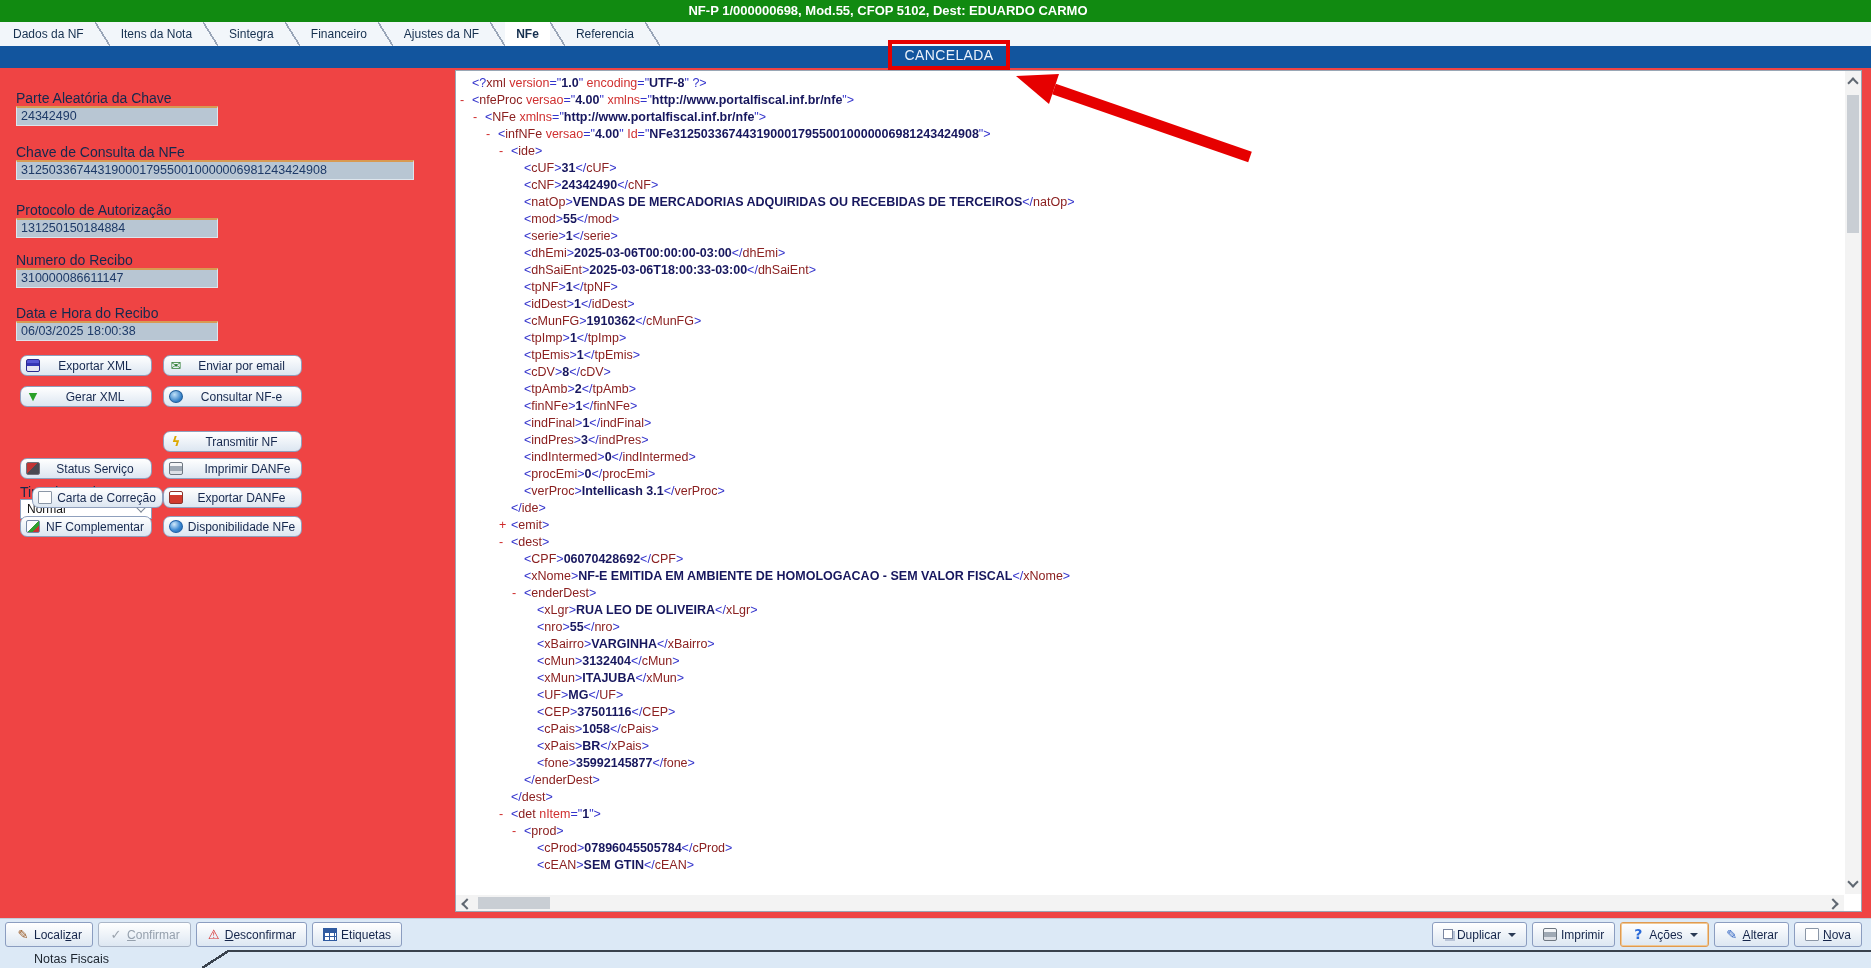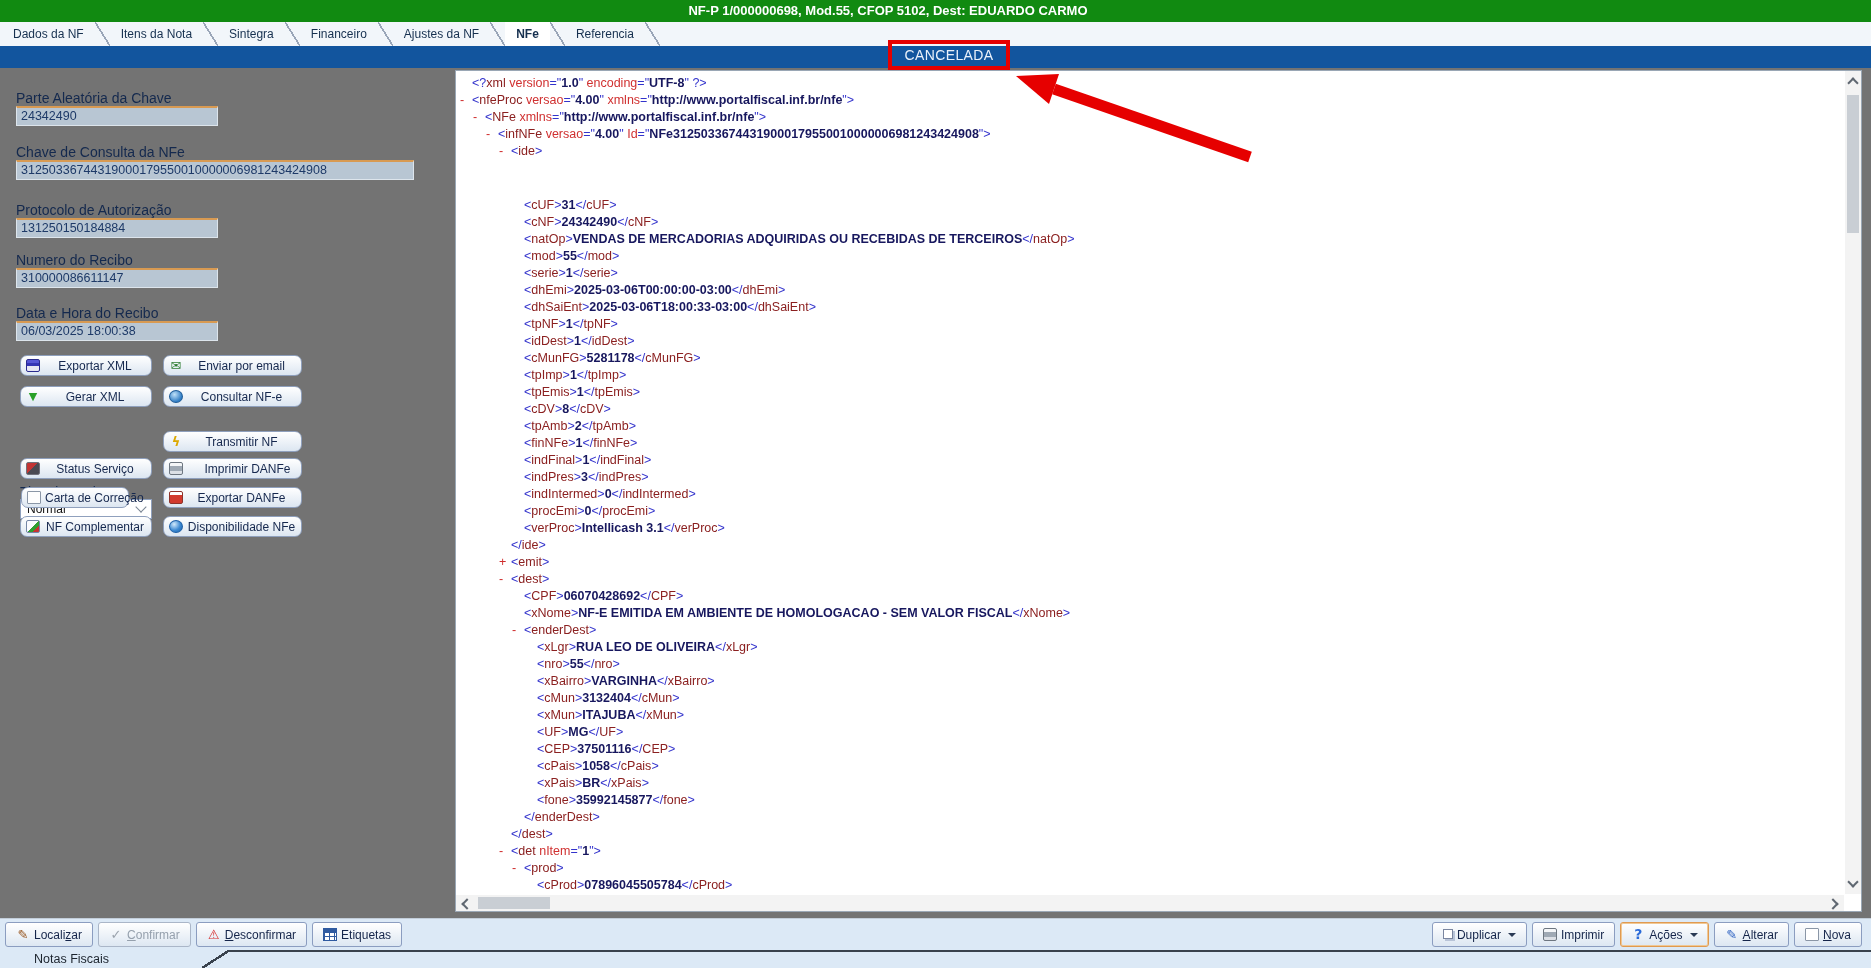--- a/index.html
+++ b/index.html
@@ -1,16 +1,16 @@
 <!DOCTYPE html>
 <html><head>
 <meta charset="utf-8">
 <style>
   html,body{margin:0;padding:0;background:#c8d4e0;font-family:"Liberation Sans",sans-serif;}
-  .stage{position:relative;width:1871px;height:968px;overflow:hidden;background:#737373;}
+  .stage{position:relative;width:1871px;height:968px;overflow:hidden;background:#ef4444;}
 
   
   .titlebar{position:absolute;left:0;top:0;width:100%;height:22px;background:#118a11;color:#fff;
     font-size:13px;font-weight:bold;text-align:center;line-height:22px;box-sizing:border-box;padding-right:95px;}
 
   
   .tabbar{position:absolute;left:0;top:22px;width:100%;height:24px;background:#f2f6fa;display:flex;align-items:stretch;padding-left:2px;}
   .tab{display:flex;align-items:center;padding:0 11px;font-size:12px;color:#16304f;cursor:default;}
   .tab.active{background:#ffffff;font-weight:bold;}
   .tab-sep{width:15px;background:linear-gradient(to top right,transparent calc(50% - 0.9px),#9aa6b8 calc(50% - 0.9px),#9aa6b8 calc(50% + 0.9px),transparent calc(50% + 0.9px));}
@@ -169,21 +169,21 @@
         <span class="lb">Transmitir NF</span>
       </div>
       <div class="lbtn" style="left: 20px; width: 132px; top: 390px;">
         <span class="ic ic-tools"></span>
         <span class="lb">Status Serviço</span>
       </div>
       <div class="lbtn" style="left: 163px; width: 139px; top: 390px; gap: 12px;">
         <span class="ic ic-printer"></span>
         <span class="lb">Imprimir DANFe</span>
       </div>
-      <div class="lbtn" style="left: 21px; width: 108px; top: 419px;">
+      <div class="lbtn" style="left: 32px; width: 131px; top: 419px;">
         <span class="ic ic-document"></span>
         <span class="lb">Carta de Correção</span>
       </div>
       <div class="lbtn" style="left: 163px; width: 139px; top: 419px;">
         <span class="ic ic-pdf"></span>
         <span class="lb">Exportar DANFe</span>
       </div>
       <div class="lbtn" style="left: 20px; width: 132px; top: 448px;">
         <span class="ic ic-doc-plus"></span>
         <span class="lb">NF Complementar</span>
@@ -194,30 +194,30 @@
       </div>
     </div>
 
   <div class="xml-panel">
     <div class="xml-content" id="xmlcontent">
         <div class="xline" style="padding-left: 0px;"><span class="xm"></span><span class="xp">&lt;?</span><span class="xe">xml</span><span class="xp"> </span><span class="xa">version</span><span class="xp">=</span><span class="xp">"</span><span class="xv">1.0</span><span class="xp">"</span><span class="xp"> </span><span class="xa">encoding</span><span class="xp">=</span><span class="xp">"</span><span class="xv">UTF-8</span><span class="xp">"</span><span class="xp"> </span><span class="xp">?&gt;</span></div>
         <div class="xline" style="padding-left: 0px;"><span class="xm">-</span><span class="xp">&lt;</span><span class="xe">nfeProc</span><span class="xp"> </span><span class="xa">versao</span><span class="xp">=</span><span class="xp">"</span><span class="xv">4.00</span><span class="xp">"</span><span class="xp"> </span><span class="xa">xmlns</span><span class="xp">=</span><span class="xp">"</span><span class="xv">http://www.portalfiscal.inf.br/nfe</span><span class="xp">"</span><span class="xp">&gt;</span></div>
         <div class="xline" style="padding-left: 13px;"><span class="xm">-</span><span class="xp">&lt;</span><span class="xe">NFe</span><span class="xp"> </span><span class="xa">xmlns</span><span class="xp">=</span><span class="xp">"</span><span class="xv">http://www.portalfiscal.inf.br/nfe</span><span class="xp">"</span><span class="xp">&gt;</span></div>
         <div class="xline" style="padding-left: 26px;"><span class="xm">-</span><span class="xp">&lt;</span><span class="xe">infNFe</span><span class="xp"> </span><span class="xa">versao</span><span class="xp">=</span><span class="xp">"</span><span class="xv">4.00</span><span class="xp">"</span><span class="xp"> </span><span class="xa">Id</span><span class="xp">=</span><span class="xp">"</span><span class="xv">NFe31250336744319000179550010000006981243424908</span><span class="xp">"</span><span class="xp">&gt;</span></div>
         <div class="xline" style="padding-left: 39px;"><span class="xm">-</span><span class="xp">&lt;</span><span class="xe">ide</span><span class="xp">&gt;</span></div>
-        <div class="xline" style="padding-left: 52px; margin-top: 37px;"><span class="xm"></span><span class="xp">&lt;</span><span class="xe">cUF</span><span class="xp">&gt;</span><span class="xv">31</span><span class="xp">&lt;/</span><span class="xe">cUF</span><span class="xp">&gt;</span></div>
+        <div class="xline" style="padding-left: 52px;"><span class="xm"></span><span class="xp">&lt;</span><span class="xe">cUF</span><span class="xp">&gt;</span><span class="xv">31</span><span class="xp">&lt;/</span><span class="xe">cUF</span><span class="xp">&gt;</span></div>
         <div class="xline" style="padding-left: 52px;"><span class="xm"></span><span class="xp">&lt;</span><span class="xe">cNF</span><span class="xp">&gt;</span><span class="xv">24342490</span><span class="xp">&lt;/</span><span class="xe">cNF</span><span class="xp">&gt;</span></div>
         <div class="xline" style="padding-left: 52px;"><span class="xm"></span><span class="xp">&lt;</span><span class="xe">natOp</span><span class="xp">&gt;</span><span class="xv">VENDAS DE MERCADORIAS ADQUIRIDAS OU RECEBIDAS DE TERCEIROS</span><span class="xp">&lt;/</span><span class="xe">natOp</span><span class="xp">&gt;</span></div>
         <div class="xline" style="padding-left: 52px;"><span class="xm"></span><span class="xp">&lt;</span><span class="xe">mod</span><span class="xp">&gt;</span><span class="xv">55</span><span class="xp">&lt;/</span><span class="xe">mod</span><span class="xp">&gt;</span></div>
         <div class="xline" style="padding-left: 52px;"><span class="xm"></span><span class="xp">&lt;</span><span class="xe">serie</span><span class="xp">&gt;</span><span class="xv">1</span><span class="xp">&lt;/</span><span class="xe">serie</span><span class="xp">&gt;</span></div>
         <div class="xline" style="padding-left: 52px;"><span class="xm"></span><span class="xp">&lt;</span><span class="xe">dhEmi</span><span class="xp">&gt;</span><span class="xv">2025-03-06T00:00:00-03:00</span><span class="xp">&lt;/</span><span class="xe">dhEmi</span><span class="xp">&gt;</span></div>
         <div class="xline" style="padding-left: 52px;"><span class="xm"></span><span class="xp">&lt;</span><span class="xe">dhSaiEnt</span><span class="xp">&gt;</span><span class="xv">2025-03-06T18:00:33-03:00</span><span class="xp">&lt;/</span><span class="xe">dhSaiEnt</span><span class="xp">&gt;</span></div>
         <div class="xline" style="padding-left: 52px;"><span class="xm"></span><span class="xp">&lt;</span><span class="xe">tpNF</span><span class="xp">&gt;</span><span class="xv">1</span><span class="xp">&lt;/</span><span class="xe">tpNF</span><span class="xp">&gt;</span></div>
         <div class="xline" style="padding-left: 52px;"><span class="xm"></span><span class="xp">&lt;</span><span class="xe">idDest</span><span class="xp">&gt;</span><span class="xv">1</span><span class="xp">&lt;/</span><span class="xe">idDest</span><span class="xp">&gt;</span></div>
-        <div class="xline" style="padding-left: 52px;"><span class="xm"></span><span class="xp">&lt;</span><span class="xe">cMunFG</span><span class="xp">&gt;</span><span class="xv">5281178</span><span class="xp">&lt;/</span><span class="xe">cMunFG</span><span class="xp">&gt;</span></div>
+        <div class="xline" style="padding-left: 52px;"><span class="xm"></span><span class="xp">&lt;</span><span class="xe">cMunFG</span><span class="xp">&gt;</span><span class="xv">1910362</span><span class="xp">&lt;/</span><span class="xe">cMunFG</span><span class="xp">&gt;</span></div>
         <div class="xline" style="padding-left: 52px;"><span class="xm"></span><span class="xp">&lt;</span><span class="xe">tpImp</span><span class="xp">&gt;</span><span class="xv">1</span><span class="xp">&lt;/</span><span class="xe">tpImp</span><span class="xp">&gt;</span></div>
         <div class="xline" style="padding-left: 52px;"><span class="xm"></span><span class="xp">&lt;</span><span class="xe">tpEmis</span><span class="xp">&gt;</span><span class="xv">1</span><span class="xp">&lt;/</span><span class="xe">tpEmis</span><span class="xp">&gt;</span></div>
         <div class="xline" style="padding-left: 52px;"><span class="xm"></span><span class="xp">&lt;</span><span class="xe">cDV</span><span class="xp">&gt;</span><span class="xv">8</span><span class="xp">&lt;/</span><span class="xe">cDV</span><span class="xp">&gt;</span></div>
         <div class="xline" style="padding-left: 52px;"><span class="xm"></span><span class="xp">&lt;</span><span class="xe">tpAmb</span><span class="xp">&gt;</span><span class="xv">2</span><span class="xp">&lt;/</span><span class="xe">tpAmb</span><span class="xp">&gt;</span></div>
         <div class="xline" style="padding-left: 52px;"><span class="xm"></span><span class="xp">&lt;</span><span class="xe">finNFe</span><span class="xp">&gt;</span><span class="xv">1</span><span class="xp">&lt;/</span><span class="xe">finNFe</span><span class="xp">&gt;</span></div>
         <div class="xline" style="padding-left: 52px;"><span class="xm"></span><span class="xp">&lt;</span><span class="xe">indFinal</span><span class="xp">&gt;</span><span class="xv">1</span><span class="xp">&lt;/</span><span class="xe">indFinal</span><span class="xp">&gt;</span></div>
         <div class="xline" style="padding-left: 52px;"><span class="xm"></span><span class="xp">&lt;</span><span class="xe">indPres</span><span class="xp">&gt;</span><span class="xv">3</span><span class="xp">&lt;/</span><span class="xe">indPres</span><span class="xp">&gt;</span></div>
         <div class="xline" style="padding-left: 52px;"><span class="xm"></span><span class="xp">&lt;</span><span class="xe">indIntermed</span><span class="xp">&gt;</span><span class="xv">0</span><span class="xp">&lt;/</span><span class="xe">indIntermed</span><span class="xp">&gt;</span></div>
         <div class="xline" style="padding-left: 52px;"><span class="xm"></span><span class="xp">&lt;</span><span class="xe">procEmi</span><span class="xp">&gt;</span><span class="xv">0</span><span class="xp">&lt;/</span><span class="xe">procEmi</span><span class="xp">&gt;</span></div>
         <div class="xline" style="padding-left: 52px;"><span class="xm"></span><span class="xp">&lt;</span><span class="xe">verProc</span><span class="xp">&gt;</span><span class="xv">Intellicash 3.1</span><span class="xp">&lt;/</span><span class="xe">verProc</span><span class="xp">&gt;</span></div>

